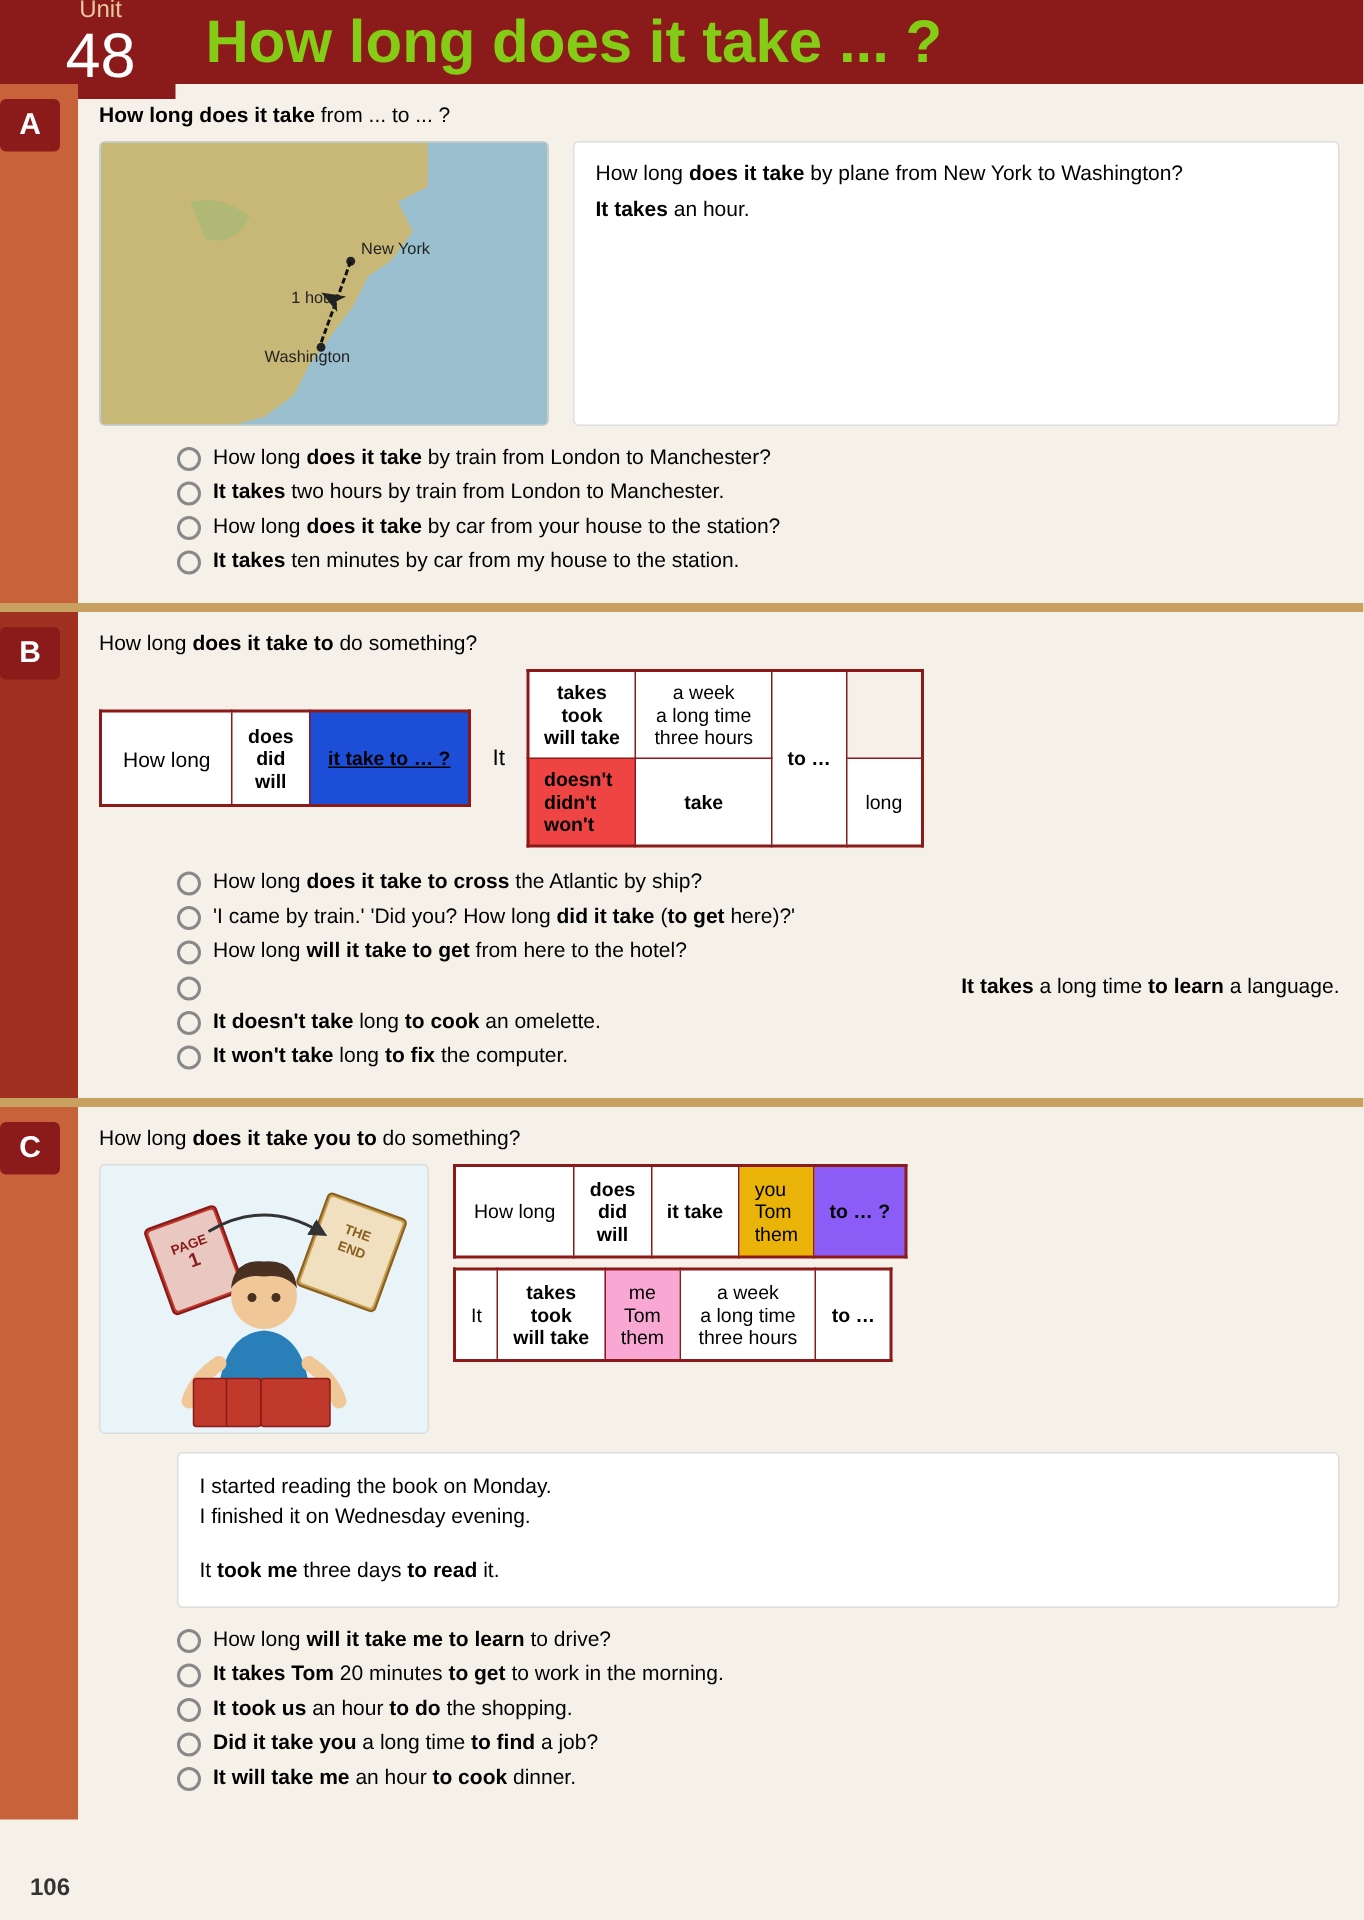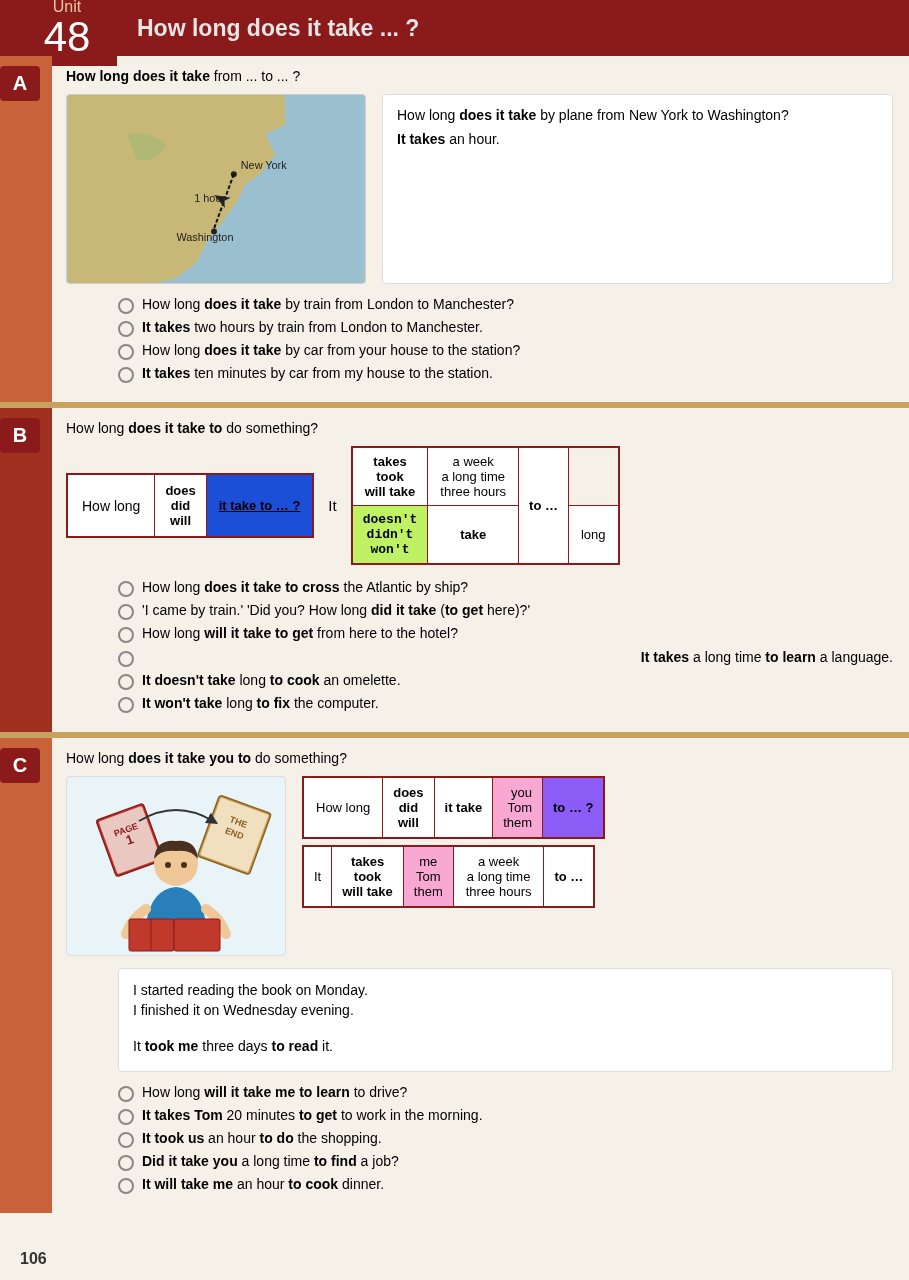--- a/index.html
+++ b/index.html
@@ -35,22 +35,22 @@
       font-weight: normal;
       color: #e8c8a0;
     }
     .unit-number {
       font-size: 42px;
       font-weight: normal;
       color: white;
       line-height: 1;
     }
     .unit-title {
-      color: #e5e5e5;
-      font-size: 23px;
+      color: #84cc16;
+      font-size: 40px;
       font-weight: bold;
       padding-left: 20px;
     }
 
     
     .section-label {
       background: #8b1a1a;
       color: white;
       font-size: 20px;
       font-weight: bold;
@@ -315,21 +315,21 @@
       <span style="font-size:15px; padding:0 4px;">It</span>
 
       <table class="grammar-table" style="border:2px solid #8b1a1a;">
         <tbody>
             <tr>
           <td style="border:1.5px solid #8b1a1a; padding:6px 10px; text-align:center; background:white; font-weight:bold;">takes<br>took<br>will take</td>
           <td style="border:1.5px solid #8b1a1a; padding:6px 12px; background:white;">a week<br>a long time<br>three hours</td>
           <td style="border:1.5px solid #8b1a1a; padding:6px 10px; background:white; font-weight:bold;" rowspan="2">to …</td>
         </tr>
         <tr>
-          <td style="border:1.5px solid #8b1a1a; padding:6px 10px; text-align:center; background:#bef264; font-weight:bold;font-family:Liberation Mono, monospace;">doesn't<br>didn't<br>won't</td>
+          <td style="border:1.5px solid #8b1a1a; padding:6px 10px; text-align:left; background:#ef4444; font-weight:bold;">doesn't<br>didn't<br>won't</td>
           <td style="border:1.5px solid #8b1a1a; padding:6px 10px; text-align:center; background:white; font-weight:bold;">take</td>
           <td style="border:1.5px solid #8b1a1a; padding:6px 12px; background:white;">long</td>
         </tr>
       </tbody>
         </table>
     </div>
 
     <div class="section-b-sentences">
       <div class="sentence-item">
         <div class="checkbox"></div>
@@ -422,21 +422,21 @@
       </div>
 
       <div>
 
         <table class="grammar-table-c" style="margin-bottom:6px; border:2px solid #8b1a1a;">
           <tbody>
               <tr>
             <td style="border:1.5px solid #8b1a1a; padding:7px 12px; background:white;">How long</td>
             <td style="border:1.5px solid #8b1a1a; padding:7px 10px; text-align:center; background:white; font-weight:bold;"><b>does</b><br><b>did</b><br><b>will</b></td>
             <td style="border:1.5px solid #8b1a1a; padding:7px 10px; text-align:center; background:white; font-weight:bold;"><b>it take</b></td>
-            <td style="border:1.5px solid #8b1a1a; padding:7px 10px; text-align:right; background:#f9a8d4;">you<br>Tom<br>them</td>
+            <td style="border:1.5px solid #8b1a1a; padding:7px 10px; text-align:left; background:#eab308;">you<br>Tom<br>them</td>
             <td style="border:1.5px solid #8b1a1a; padding:7px 10px; text-align:center; background:#8b5cf6; font-weight:bold;"><b>to … ?</b></td>
           </tr>
         </tbody>
           </table>
 
         <table class="grammar-table-c" style="border:2px solid #8b1a1a;">
           <tbody>
               <tr>
             <td style="border:1.5px solid #8b1a1a; padding:7px 10px; text-align:center; background:white;" rowspan="2">It</td>
             <td style="border:1.5px solid #8b1a1a; padding:7px 10px; text-align:center; background:white; font-weight:bold;"><b>takes</b><br><b>took</b><br><b>will take</b></td>

